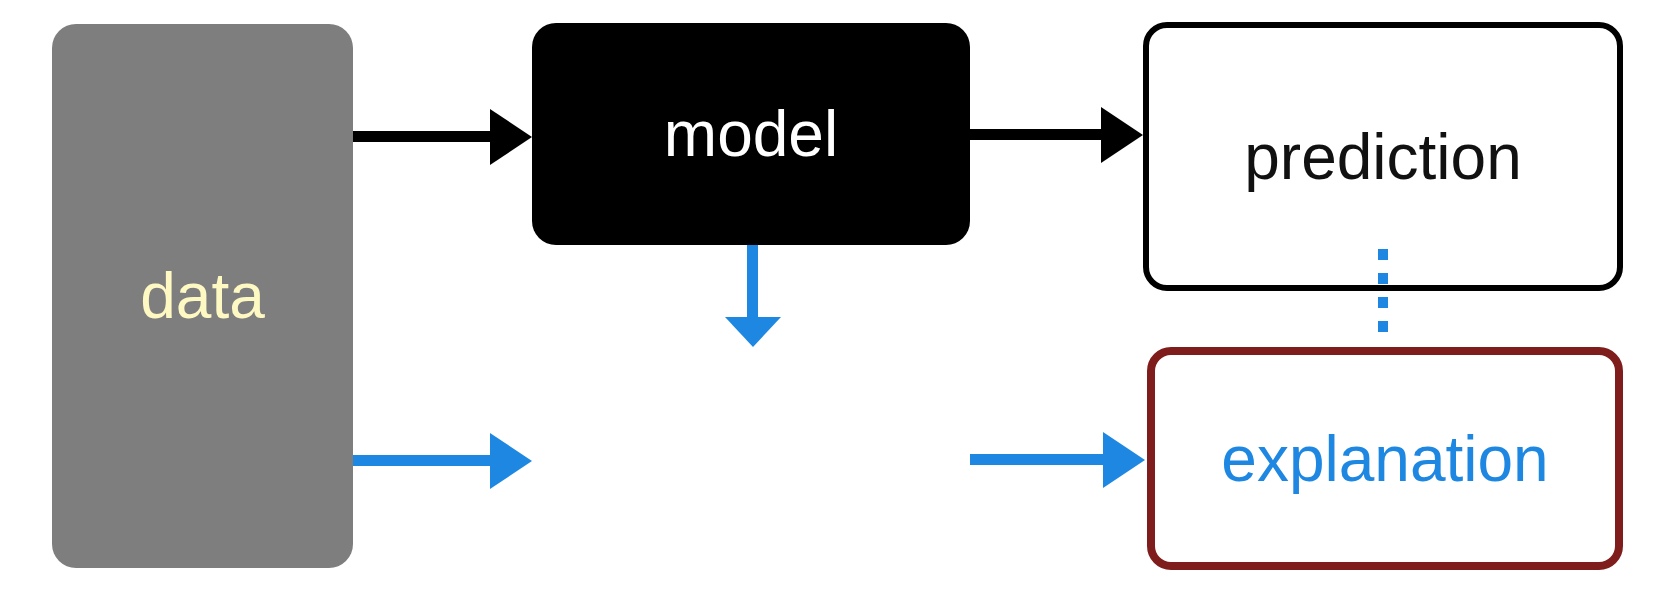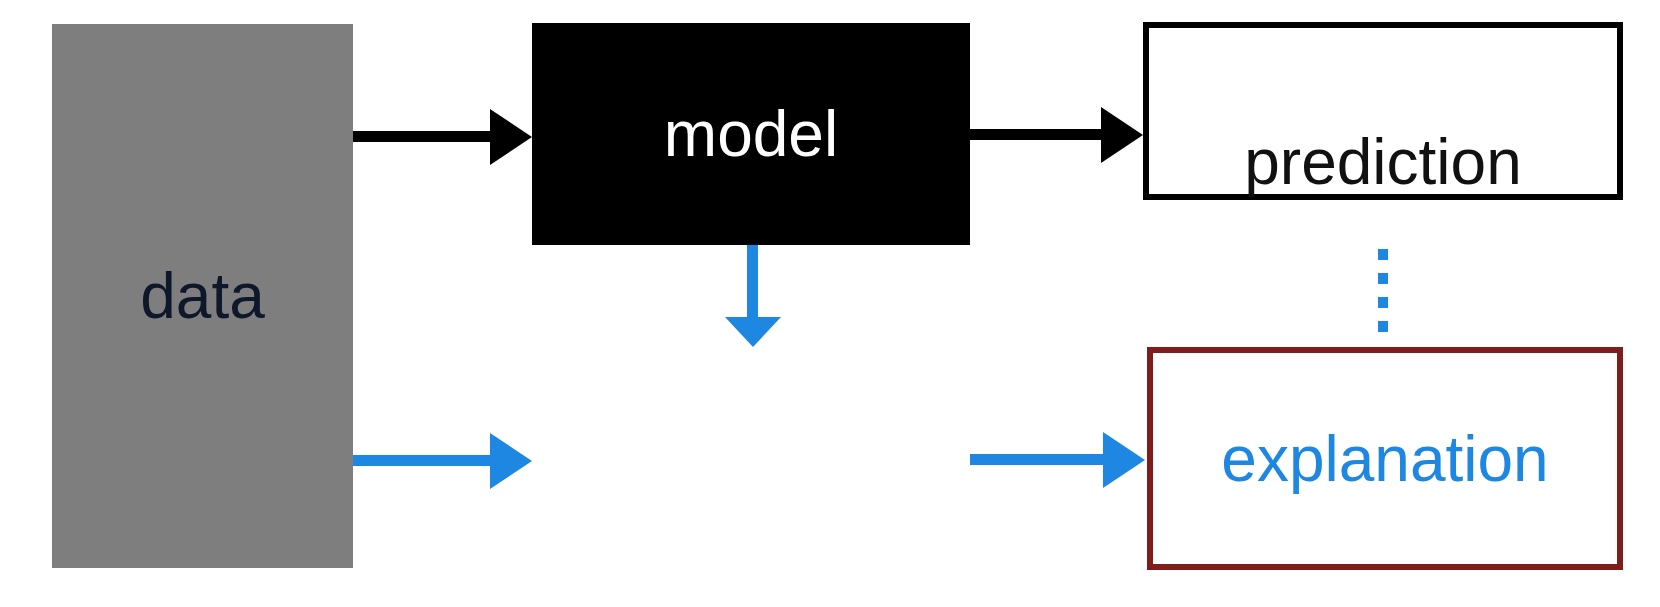--- a/index.html
+++ b/index.html
@@ -9,43 +9,43 @@
     background:#ffffff;
     font-family:"Liberation Sans","DejaVu Sans",sans-serif;
     overflow:hidden;
   }
   .node{
     position:absolute;
     display:flex;align-items:center;justify-content:center;
     font-size:64px;
     box-sizing:border-box;
     line-height:1;
+    border-radius:24px;
   }
   .node-data{
     left:52px;top:24px;width:301px;height:544px;
-    background:#7e7e7e;color:#0f172a;
+    background:#7e7e7e;color:#fef9c3;
   }
   .node-model{
     left:532px;top:23px;width:438px;height:222px;
     background:#000000;color:#ffffff;
   }
   .node-prediction{
-    left:1143px;top:22px;width:480px;height:178px;
+    left:1143px;top:22px;width:480px;height:269px;
     background:#ffffff;color:#111111;
     border:6px solid #000000;
-    align-items:flex-end;
   }
   .node-shap{
     left:532px;top:347px;width:438px;height:221px;
     background:#1e87e2;color:#ffffff;
   }
   .node-explanation{
     left:1147px;top:347px;width:476px;height:223px;
     background:#ffffff;color:#1e87e2;
-    border:6px solid #7f1d1d;
+    border:8px solid #7f1d1d;
   }
   
   .arrow-h{position:absolute;height:56px;}
   .arrow-h .shaft{
     position:absolute;left:0;top:22px;height:11px;width:calc(100% - 42px);
   }
   .arrow-h .head{
     position:absolute;right:0;top:0;width:0;height:0;
     border-top:28px solid transparent;
     border-bottom:28px solid transparent;

